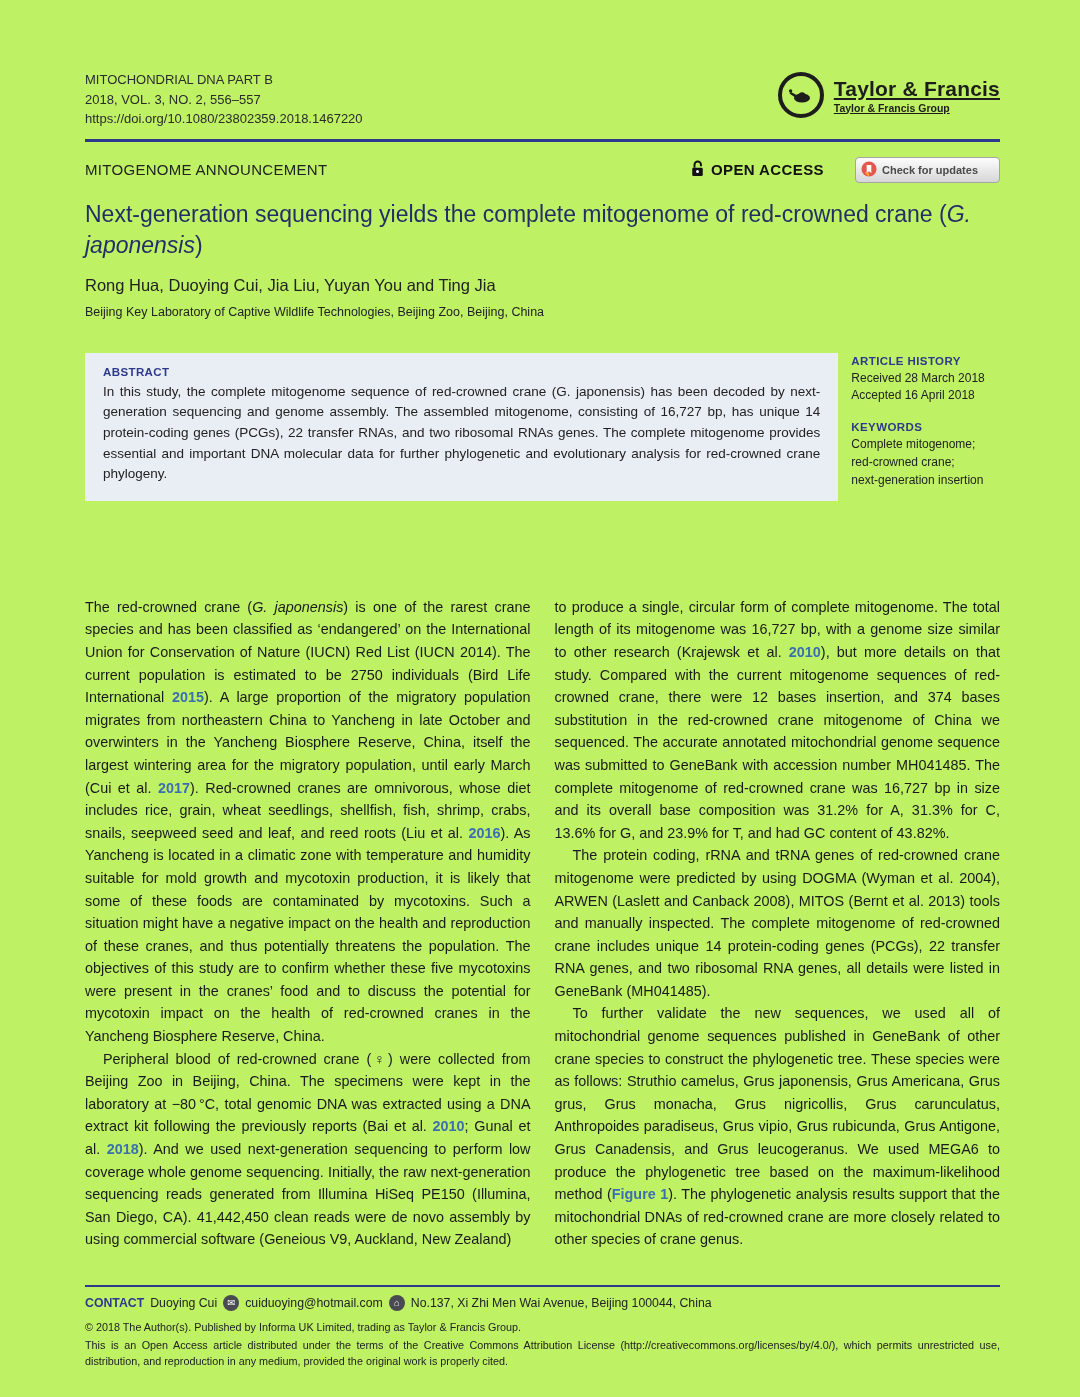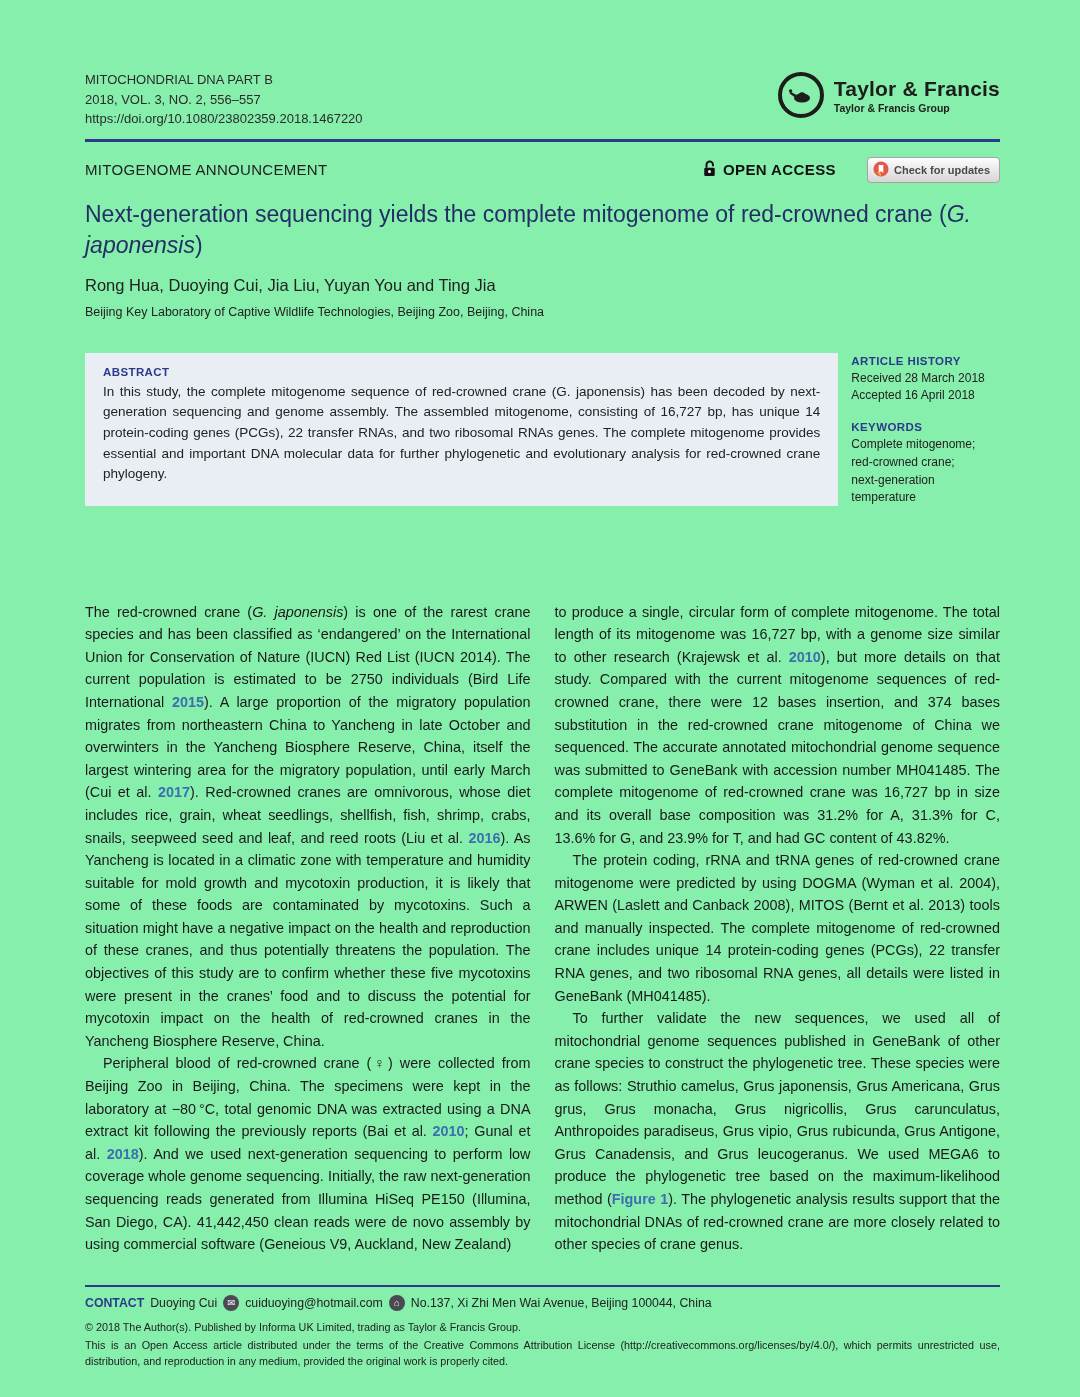--- a/index.html
+++ b/index.html
@@ -1,40 +1,40 @@
 <!DOCTYPE html>
 <html><head>
 <meta charset="utf-8">
 <style>
   * { margin:0; padding:0; box-sizing:border-box; }
   html,body { background:#ffffff; }
   .page {
-    width:1080px; height:1397px; margin:0 auto; background:#86efac;
+    width:1080px; height:1397px; margin:0 auto; background:#bef264;
     padding:70px 80px 28px 85px;
     font-family:"Liberation Sans", sans-serif; color:#1c1c1c;
     display:flex; flex-direction:column; overflow:hidden; position:relative;
   }
   
   .masthead { display:flex; justify-content:space-between; align-items:flex-start; }
   .mast-left { font-size:13px; line-height:1.5; color:#2b2b2b; }
   .mast-left .doi { color:#2b2b2b; }
-  .publisher { display:flex; align-items:center; gap:10px; margin-top:2px; }
+  .publisher { display:flex; align-items:center; gap:10px; margin-top:2px;text-decoration:underline; }
   .tf-circle { width:46px; height:46px; border:4px solid #1d1d1b; border-radius:50%;
     display:flex; align-items:center; justify-content:center; flex:0 0 auto; }
   .tf-text .tf-name { font-size:21px; font-weight:bold; color:#1d1d1b; letter-spacing:.2px; }
   .tf-text .tf-group { font-size:10.5px; font-weight:bold; color:#1d1d1b; margin-top:1px; }
   .rule-navy { height:3px; background:#2d3a8c; border:none; margin-top:10px; }
   
   .banner { display:flex; justify-content:space-between; align-items:center; margin-top:15px; }
   .category { font-size:15px; color:#222; letter-spacing:.3px; }
   .banner-right { display:flex; align-items:center; gap:31px; }
   .oa { display:flex; align-items:center; gap:6px; font-size:15px; font-weight:bold; color:#111; letter-spacing:.4px; }
   .check-badge { display:inline-flex; align-items:center; gap:5px;
     background:linear-gradient(#fdfdfd,#d6d6d6); border:1px solid #a5a5a5; border-radius:4px;
-    padding:3px 9px 3px 5px; font-size:11px; font-weight:bold; color:#4a4a4a; cursor:pointer; }
+    padding:3px 21px 3px 5px; font-size:11px; font-weight:bold; color:#4a4a4a; cursor:pointer; }
   
   .title { margin-top:16px; font-size:23px; font-weight:normal; color:#242e66; line-height:1.35; max-width:900px; }
   .title .italic { font-style:italic; }
   .authors { margin-top:15px; font-size:16.5px; color:#222; }
   .affiliation { margin-top:10px; font-size:12.5px; color:#222; }
   
   .abstract-row { display:flex; margin-top:34px; }
   .abstract-box { width:832px; background:#e9eef5; padding:13px 18px 16px 18px; }
   .small-head { font-size:11.5px; font-weight:bold; color:#2d3a8c; letter-spacing:.4px; }
   .abstract-text { margin-top:4px; font-size:13.5px; line-height:1.53; text-align:justify; color:#222; }
@@ -123,21 +123,21 @@
     <div class="meta-col">
       <div class="block">
         <div class="small-head">ARTICLE HISTORY</div>
         <div class="line">Received 28 March 2018</div>
         <div class="line">Accepted 16 April 2018</div>
       </div>
       <div class="block">
         <div class="small-head">KEYWORDS</div>
         <div class="line">Complete mitogenome;</div>
         <div class="line">red-crowned crane;</div>
-        <div class="line">next-generation temperature</div>
+        <div class="line">next-generation insertion</div>
       </div>
     </div>
   </div>
 
   <div class="body-cols">
     <div class="col">
         <p><span>The red-crowned crane (</span><span class="italic">G. japonensis</span><span>) is one of the rarest crane species and has been classified as ‘endangered’ on the International Union for Conservation of Nature (IUCN) Red List (IUCN 2014). The current population is estimated to be 2750 individuals (Bird Life International </span><span class="link">2015</span><span>). A large proportion of the migratory population migrates from northeastern China to Yancheng in late October and overwinters in the Yancheng Biosphere Reserve, China, itself the largest wintering area for the migratory population, until early March (Cui et al. </span><span class="link">2017</span><span>). Red-crowned cranes are omnivorous, whose diet includes rice, grain, wheat seedlings, shellfish, fish, shrimp, crabs, snails, seepweed seed and leaf, and reed roots (Liu et al. </span><span class="link">2016</span><span>). As Yancheng is located in a climatic zone with temperature and humidity suitable for mold growth and mycotoxin production, it is likely that some of these foods are contaminated by mycotoxins. Such a situation might have a negative impact on the health and reproduction of these cranes, and thus potentially threatens the population. The objectives of this study are to confirm whether these five mycotoxins were present in the cranes’ food and to discuss the potential for mycotoxin impact on the health of red-crowned cranes in the Yancheng Biosphere Reserve, China.</span></p>
         <p class="indent"><span>Peripheral blood of red-crowned crane (♀) were collected from Beijing Zoo in Beijing, China. The specimens were kept in the laboratory at −80 °C, total genomic DNA was extracted using a DNA extract kit following the previously reports (Bai et al. </span><span class="link">2010</span><span>; Gunal et al. </span><span class="link">2018</span><span>). And we used next-generation sequencing to perform low coverage whole genome sequencing. Initially, the raw next-generation sequencing reads generated from Illumina HiSeq PE150 (Illumina, San Diego, CA). 41,442,450 clean reads were de novo assembly by using commercial software (Geneious V9, Auckland, New Zealand)</span></p>
       </div>
     <div class="col">

